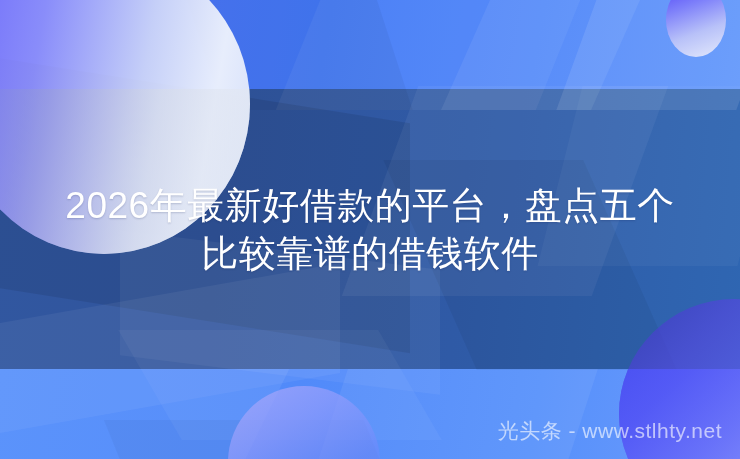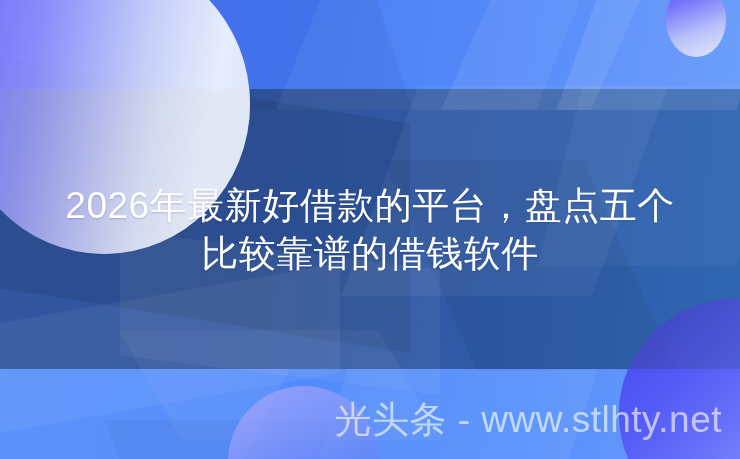--- a/index.html
+++ b/index.html
@@ -188,21 +188,21 @@
     white-space: pre-line;
     text-shadow: 0 1px 2px rgba(20,30,80,0.20);
   }
 
   
   .watermark {
     position: absolute;
     right: 18px;
     bottom: 14px;
     color: rgba(255,255,255,0.62);
-    font-size: 37px;
+    font-size: 21px;
     letter-spacing: 0.5px;
     font-weight: 400;
     white-space: nowrap;
   }
 </style>
 </head>
 <body>
 
 <div id="banner">
 

